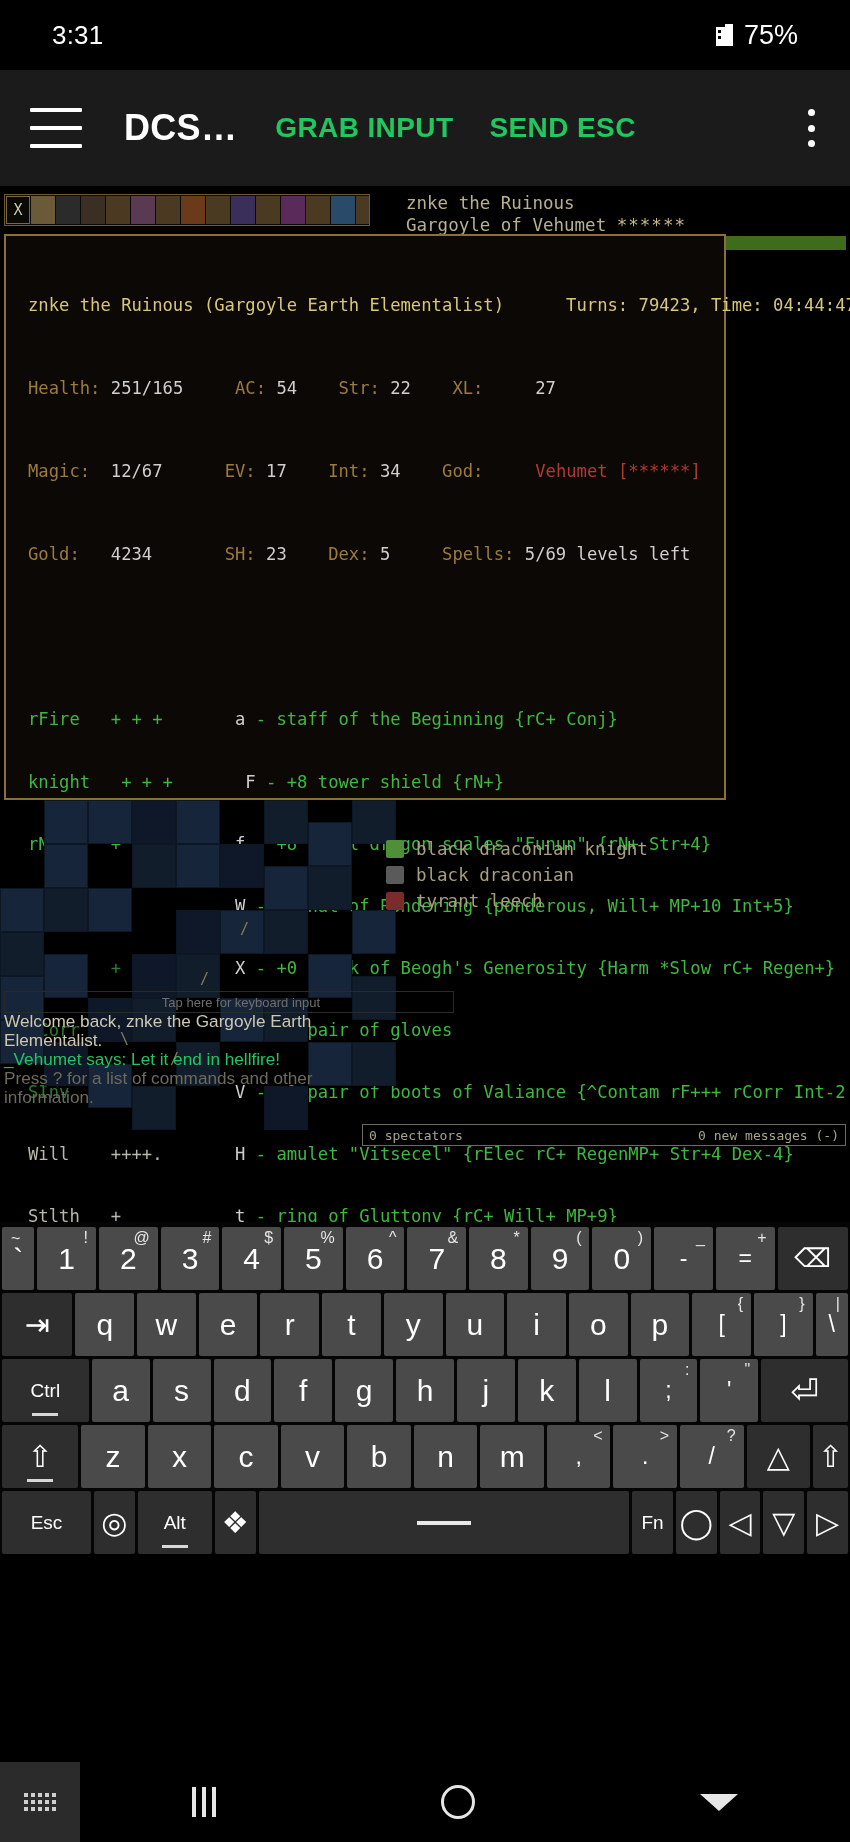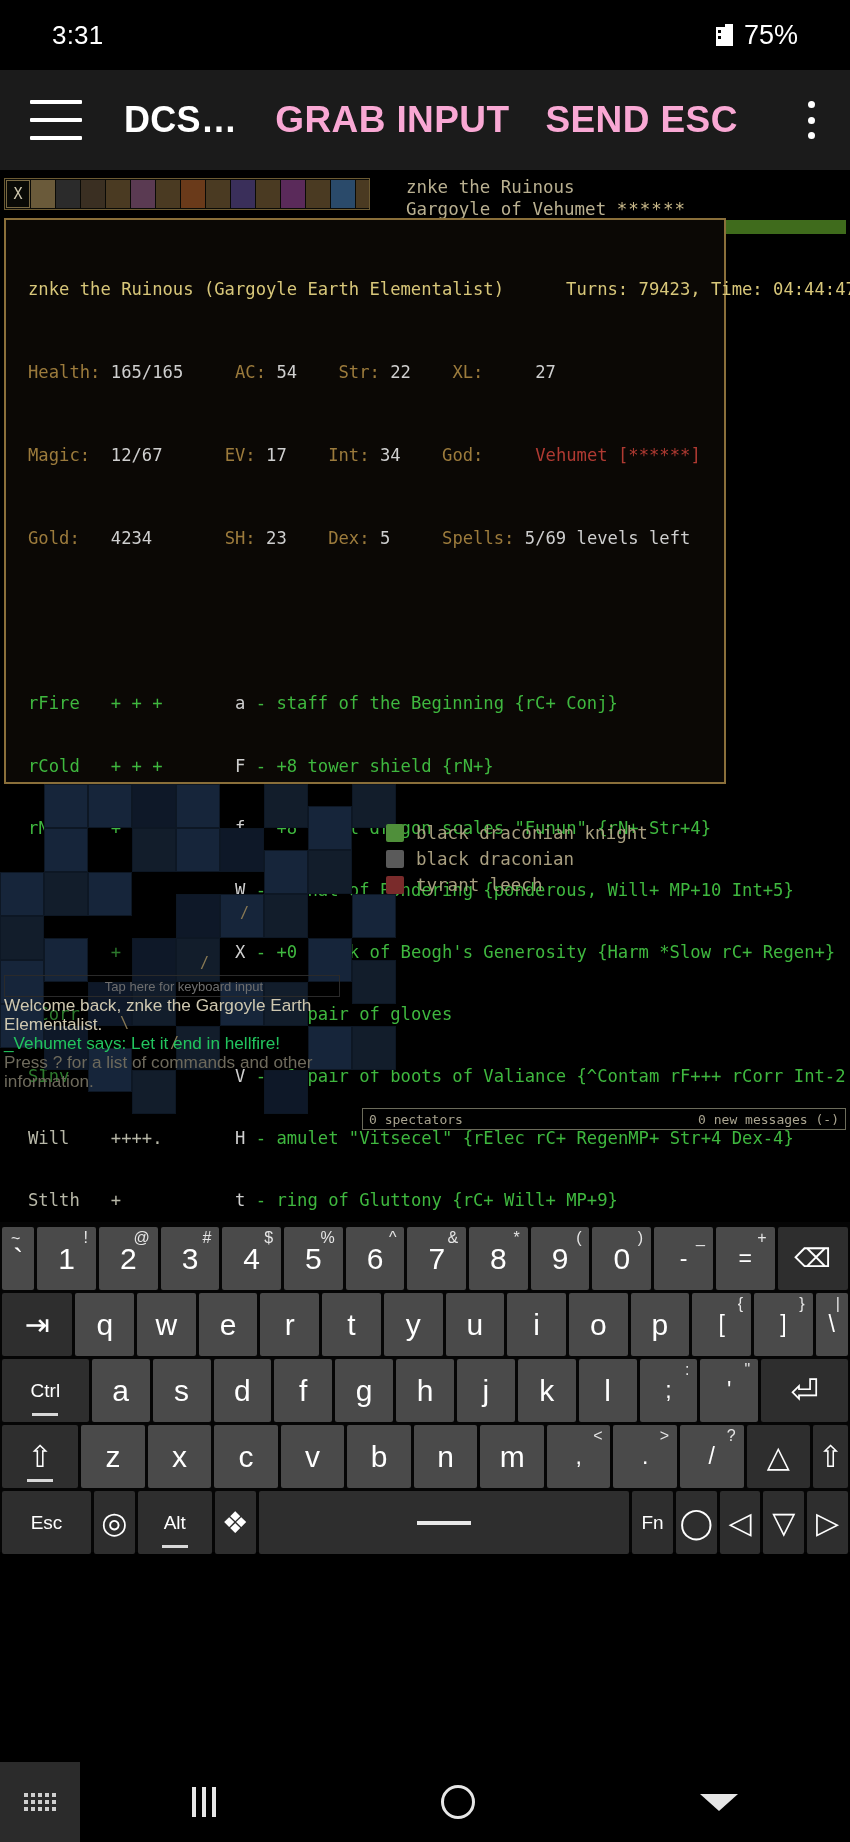--- a/index.html
+++ b/index.html
@@ -23,30 +23,30 @@
     position:absolute; background:#fff; display:block;
   }
   .sb-batt-glyph i:nth-child(1){ left:0; top:3px; width:9px; height:19px; }
   .sb-batt-glyph i:nth-child(2){ left:9px; top:0; width:8px; height:22px; }
   .sb-batt-glyph i:nth-child(3){ left:2px; top:6px; width:3px; height:3px; background:#000; }
   .sb-batt-glyph i:nth-child(4){ left:2px; top:12px; width:3px; height:3px; background:#000; }
   .sb-pct { color:#fff; font-size:27px; }
 
   
   .appbar {
-    height: 100px; background:#1b1b1b; display:flex; align-items:center;
+    height: 116px; background:#1b1b1b; display:flex; align-items:center;
     padding: 0 22px 0 30px; gap: 0;
   }
   .hamburger { width:52px; height:40px; display:flex; flex-direction:column;
     justify-content:space-between; cursor:pointer; flex:none; }
   .hamburger span { display:block; height:4px; background:#fff; border-radius:1px; }
   .app-title { color:#fff; font-size:36px; font-weight:bold; margin-left:42px;
     letter-spacing:.3px; white-space:nowrap; }
   .appbar-actions { display:flex; align-items:center; margin-left:38px; gap:36px; }
-  .appbar-btn { color:#f9a8d4; font-size:37px; font-weight:bold; letter-spacing:.4px;
+  .appbar-btn { color:#22c55e; font-size:28px; font-weight:bold; letter-spacing:.4px;
     white-space:nowrap; cursor:pointer; }
   .overflow { margin-left:auto; width:34px; height:46px; display:flex;
     flex-direction:column; align-items:center; justify-content:space-between;
     padding:4px 0; cursor:pointer; }
   .overflow b { width:7px; height:7px; border-radius:50%; background:#fff; display:block; }
 
   
   .game {
     position:relative; height: 1052px; background:#000; overflow:hidden;
     font-family: "DejaVu Sans Mono", "Liberation Mono", monospace;
@@ -99,21 +99,21 @@
     font-family:"DejaVu Sans Mono", monospace; }
 
   .monster-list { position:absolute; left:386px; top:650px; font-size:17.5px;
     line-height:26px; color:#a99f80;
     font-family:"DejaVu Sans Mono","Liberation Mono",monospace; }
   .monster-list .row { display:flex; align-items:center; gap:12px; }
   .m-ico { width:18px; height:18px; display:inline-block; flex:none;
     border-radius:2px; }
 
   .tap-hint {
-    position:absolute; left:4px; top:805px; width:336px; height:22px;
+    position:absolute; left:4px; top:805px; width:450px; height:22px;
     border:1px solid #2a2a2a; display:flex; align-items:center;
     justify-content:center; color:#6e6e6e; font-size:13px;
     font-family:"Liberation Sans",sans-serif;
     padding-left:24px;
   }
   .msglog { position:absolute; left:4px; top:826px; width:520px;
     font-size:17.2px; line-height:19px; color:#cfc8b0;
     font-family:Liberation Sans, sans-serif; }
   .msglog .m-white { color:#cfc8b0; }
   .msglog .m-red { color:#22c55e; }
@@ -227,30 +227,30 @@
       <div class="inv-slot" style="background:#5a2a5a"></div>
       <div class="inv-slot" style="background:#4a3a22"></div>
       <div class="inv-slot" style="background:#2a4a6a"></div>
       <div class="inv-slot" style="background:#4a3a22"></div>
 
     </div>
 
     <div class="panel">
       <div class="row"><span class="c-yellow">znke the Ruinous (Gargoyle Earth Elementalist)</span><span class="c-yellow">      </span><span class="c-yellow">Turns: 79423, Time: 04:44:47</span></div>
 
-      <div class="row"><span class="c-brown">Health:</span> <span class="c-white">165/165</span>     <span class="c-brown">AC:</span> <span class="c-white">54</span>    <span class="c-brown">Str:</span> <span class="c-white">22</span>    <span class="c-brown">XL:</span>     <span class="c-white">27</span></div>
+      <div class="row"><span class="c-brown">Health:</span> <span class="c-white">251/165</span>     <span class="c-brown">AC:</span> <span class="c-white">54</span>    <span class="c-brown">Str:</span> <span class="c-white">22</span>    <span class="c-brown">XL:</span>     <span class="c-white">27</span></div>
 
       <div class="row"><span class="c-brown">Magic:</span>  <span class="c-white">12/67</span>      <span class="c-brown">EV:</span> <span class="c-white">17</span>    <span class="c-brown">Int:</span> <span class="c-white">34</span>    <span class="c-brown">God:</span>     <span class="c-red">Vehumet [******]</span></div>
 
       <div class="row"><span class="c-brown">Gold:</span>   <span class="c-white">4234</span>       <span class="c-brown">SH:</span> <span class="c-white">23</span>    <span class="c-brown">Dex:</span> <span class="c-white">5</span>     <span class="c-brown">Spells:</span> <span class="c-white">5/69 levels left</span></div>
 
       <div class="row">&nbsp;</div>
 
       <div class="row"><span class="c-green">rFire</span>   <span class="c-green">+ + +</span>       <span class="c-white">a</span> <span class="c-green">- staff of the Beginning {rC+ Conj}</span></div>
-      <div class="row"><span class="c-green">rCold</span>   <span class="c-green">+ + +</span>       <span class="c-white">F</span> <span class="c-green">- +8 tower shield {rN+}</span></div>
+      <div class="row"><span class="c-green">knight</span>   <span class="c-green">+ + +</span>       <span class="c-white">F</span> <span class="c-green">- +8 tower shield {rN+}</span></div>
       <div class="row"><span class="c-green">rNeg</span>    <span class="c-green">+ + +</span>       <span class="c-white">f</span> <span class="c-green">- +8 pearl dragon scales "Funun" {rN+ Str+4}</span></div>
       <div class="row"><span class="c-green">rPois</span>   <span class="c-green">∞</span>           <span class="c-white">W</span> <span class="c-green">- +3 hat of Pondering {ponderous, Will+ MP+10 Int+5}</span></div>
       <div class="row"><span class="c-dgreen">rElec</span>   <span class="c-dgreen">+</span>           <span class="c-white">X</span> <span class="c-green">- +0 cloak of Beogh's Generosity {Harm *Slow rC+ Regen+}</span></div>
       <div class="row"><span class="c-dgreen">rCorr</span>   <span class="c-dgreen">+</span>           <span class="c-white">K</span> <span class="c-green">- +1 pair of gloves</span></div>
       <div class="row"><span class="c-dgreen">SInv</span>    <span class="c-dgreen">+</span>           <span class="c-white">V</span> <span class="c-green">- +1 pair of boots of Valiance {^Contam rF+++ rCorr Int-2</span></div>
       <div class="row"><span class="c-lgrey">Will</span>    <span class="c-lgrey">++++.</span>       <span class="c-white">H</span> <span class="c-green">- amulet "Vitsecel" {rElec rC+ RegenMP+ Str+4 Dex-4}</span></div>
       <div class="row"><span class="c-lgrey">Stlth</span>   <span class="c-lgrey">+</span>           <span class="c-white">t</span> <span class="c-green">- ring of Gluttony {rC+ Will+ MP+9}</span></div>
       
       
 

